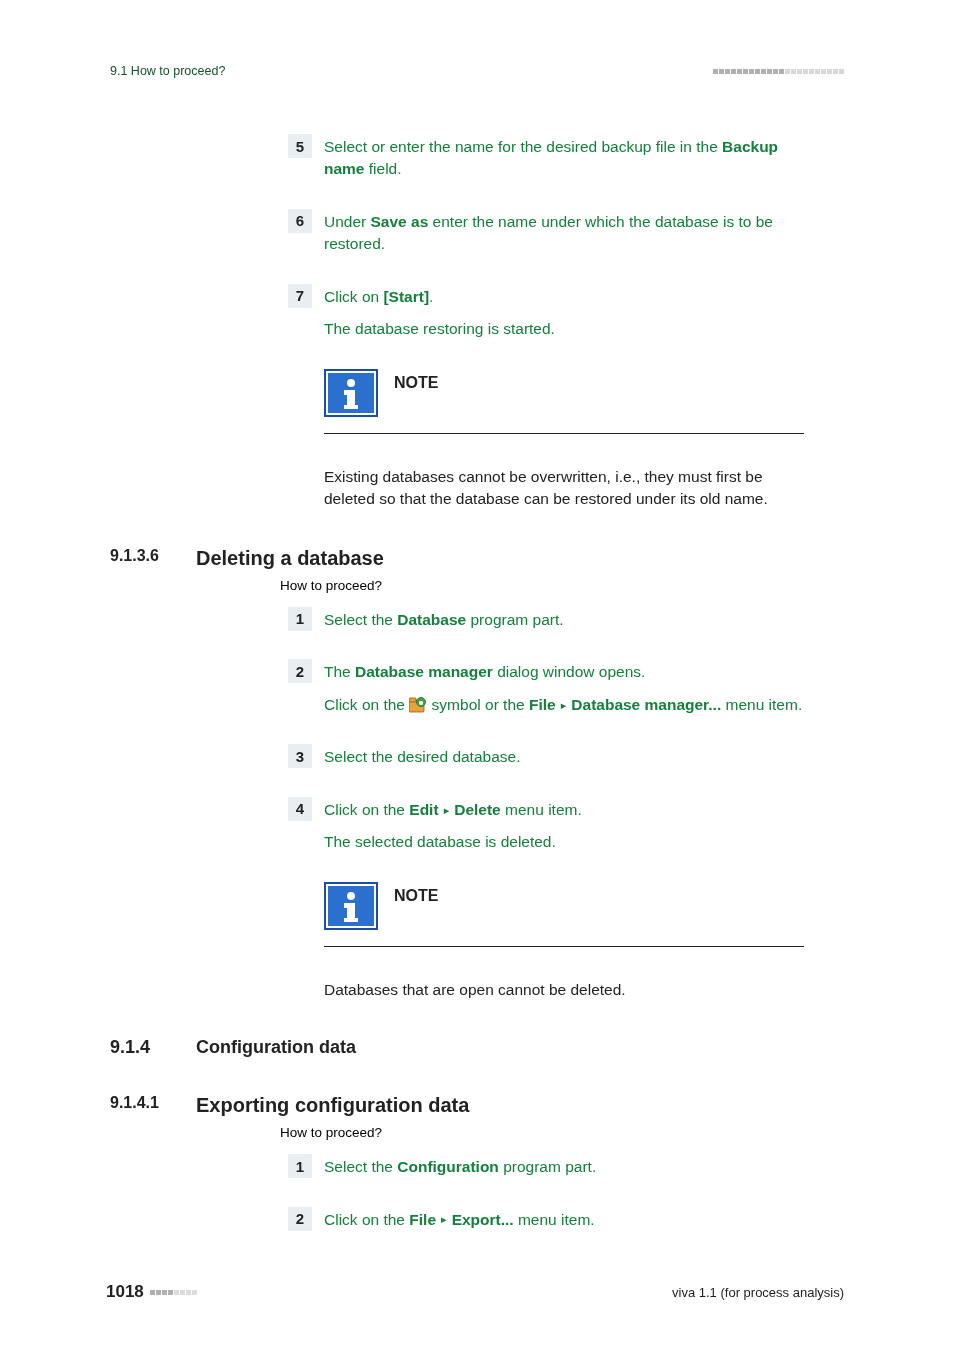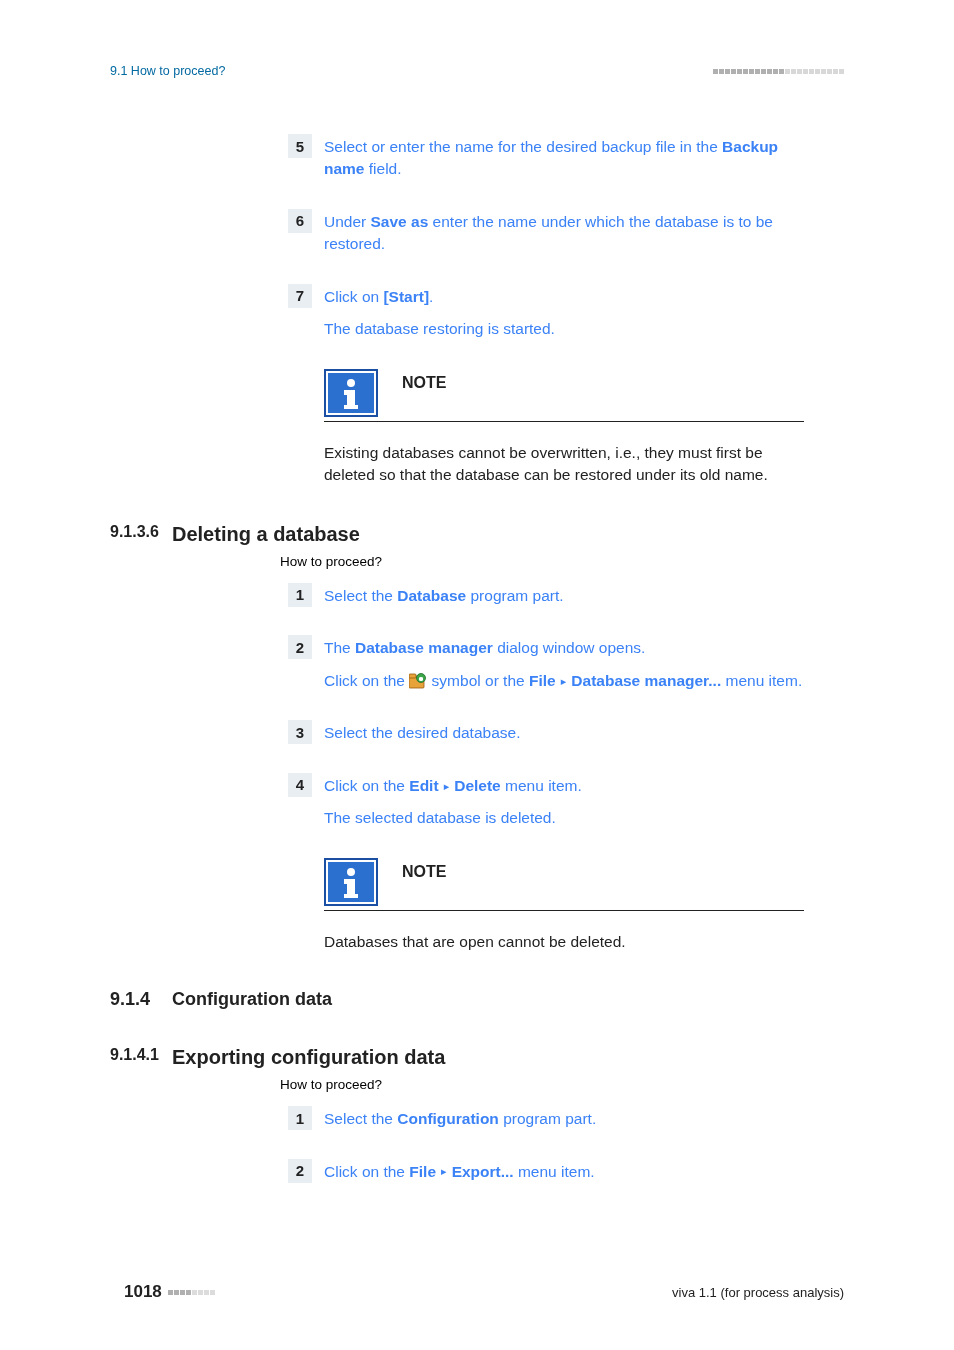--- a/index.html
+++ b/index.html
@@ -15,21 +15,21 @@
     padding: 64px 110px 0 110px;
   }
   .header-row {
     display: flex;
     justify-content: space-between;
     align-items: center;
     margin-bottom: 56px;
   }
   .header-left {
     font-size: 12.5px;
-    color: #0369a1;
+    color: #14532d;
   }
   .header-bars {
     display: flex;
     gap: 1px;
   }
   .header-bars span {
     display: inline-block;
     width: 5px;
     height: 5px;
     background: #b0b0b0;
@@ -49,58 +49,59 @@
     justify-content: center;
     font-weight: 700;
     font-size: 15px;
     margin-right: 12px;
     margin-left: 178px;
     flex-shrink: 0;
   }
   .step-body {
     font-size: 15.5px;
     line-height: 1.45;
-    color: #3b82f6;
+    color: #15803d;
     padding-top: 2px;
     max-width: 480px;
   }
   .step-body p { margin-bottom: 10px; }
   .bold { font-weight: 700; }
 
   .note-box {
     margin-left: 214px;
     margin-top: 10px;
     margin-bottom: 24px;
     max-width: 480px;
   }
   .note-head {
     display: flex;
     align-items: center;
-    gap: 24px;
+    gap: 16px;
     border-bottom: 1px solid #222;
-    padding-bottom: 4px;
-    margin-bottom: 20px;
+    padding-bottom: 16px;
+    margin-bottom: 32px;
   }
   .note-icon {
     width: 54px;
     height: 48px;
     flex-shrink: 0;
   }
   .note-label {
     font-weight: 700;
     font-size: 16px;
     padding-bottom: 20px;
   }
   .note-text {
     font-size: 15.5px;
     line-height: 1.45;
   }
 
   .section-heading {
     display: flex;
+    gap: 24px;
     margin-top: 36px;
     margin-bottom: 8px;
   }
   .section-num {
     font-weight: 700;
     font-size: 16px;
     min-width: 62px;
   }
   .section-title {
     font-weight: 700;
@@ -122,21 +123,21 @@
     vertical-align: middle;
     padding: 0 2px;
   }
   .inline-icon {
     display: inline-block;
     vertical-align: -3px;
   }
 
   .footer {
     position: absolute;
-    left: 124px;
+    left: 106px;
     right: 110px;
     bottom: 48px;
     display: flex;
     justify-content: space-between;
     align-items: center;
   }
   .footer-left {
     font-weight: 700;
     font-size: 17px;
     display: flex;

